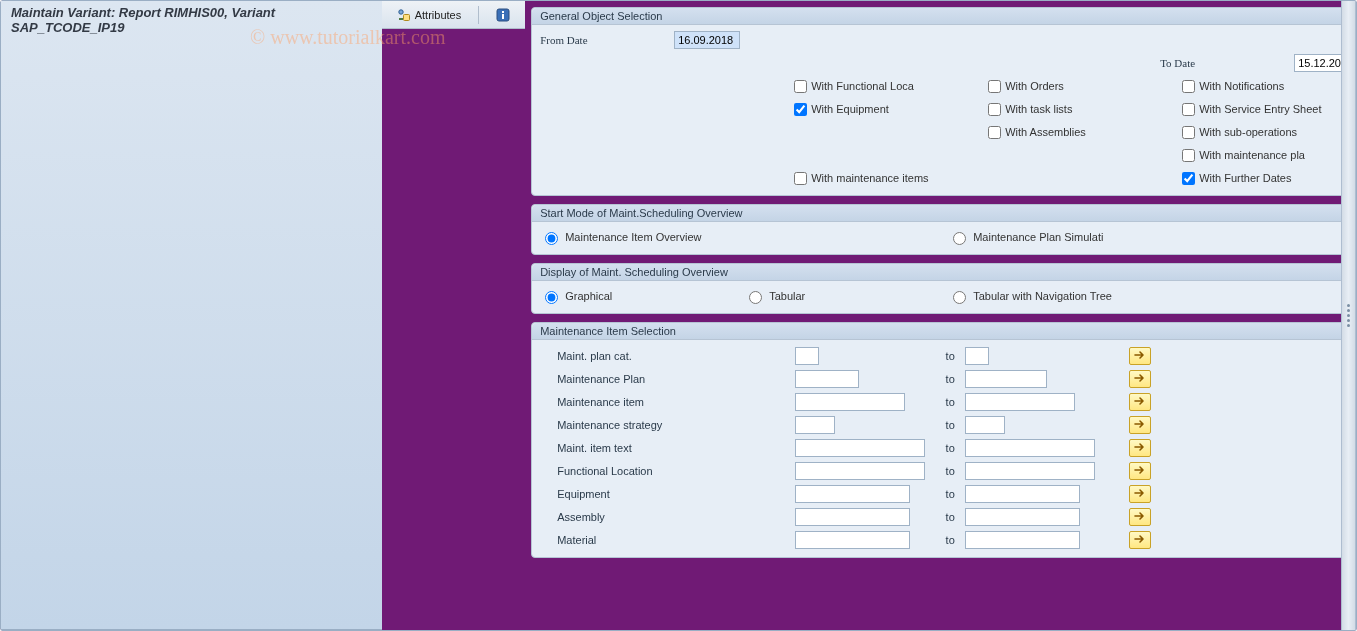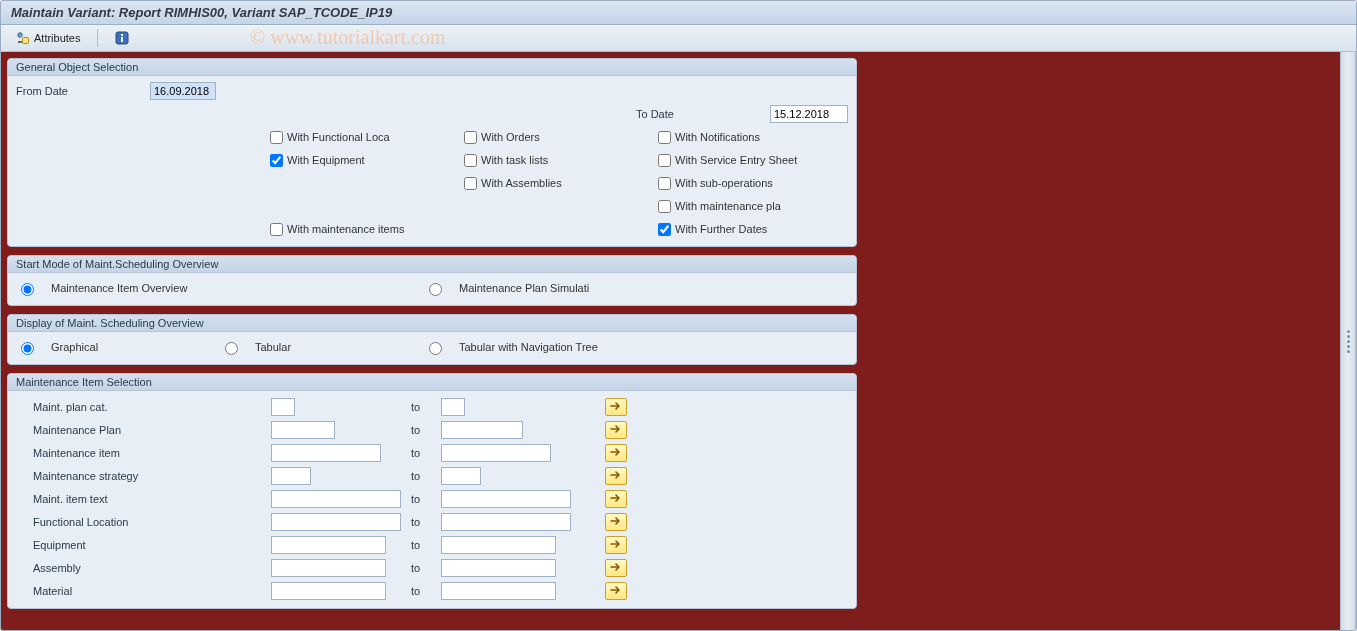--- a/index.html
+++ b/index.html
@@ -9,25 +9,25 @@
     font-size: 11px;
     background: #f2f2f2;
     color: #333;
     width: 1357px;
     height: 631px;
     overflow: hidden;
   }
   .window {
     border: 1px solid #9aaec4;
     border-radius: 3px;
-    background: #7f1d1d;
+    background: #701a75;
     margin: 0;
     height: 100%;
     display: flex;
-    flex-direction: column;
+    flex-direction: row;
   }
   .titlebar {
     background: linear-gradient(#dce6f1, #c3d5e8);
     border-bottom: 1px solid #9aaec4;
     padding: 4px 10px;
     font-size: 13px;
     font-weight: bold;
     font-style: italic;
     color: #333a45;
   }
@@ -105,33 +105,33 @@
     font-family: inherit;
     font-size: 11px;
     border: 1px solid #9fb2c6;
     background: #fff;
     padding: 1px 3px;
     height: 18px;
   }
   input[type=text].hl {
     background: #cfe2f9;
   }
-  .col1 { width: 130px; }
+  .col1 { width: 130px; font-family: Liberation Serif, serif; }
   .cb-col { width: 190px; display: inline-flex; align-items: center; gap: 4px; }
   .cb-col input[type=checkbox] { margin: 0; }
-  .radio-col { width: 200px; display: inline-flex; align-items: center; gap: 14px; }
+  .radio-col { width: 200px; display: inline-flex; align-items: center; gap: 4px; }
   .sel-row {
     display: flex;
     align-items: center;
     min-height: 23px;
     gap: 0;
   }
   .sel-label { width: 255px; padding-left: 17px; }
   .sel-from { width: 140px; }
-  .sel-to-lbl { width: 30px; text-align: left; }
+  .sel-to-lbl { width: 30px; text-align: center; }
   .sel-to { width: 140px; }
   .sel-btn-cell { width: 36px; padding-left: 24px; }
   .mult-btn {
     display: inline-flex;
     align-items: center; justify-content: center;
     width: 22px; height: 18px;
     background: linear-gradient(#fff9c4, #ffe782);
     border: 1px solid #c9a227;
     border-radius: 2px;
     cursor: pointer;

